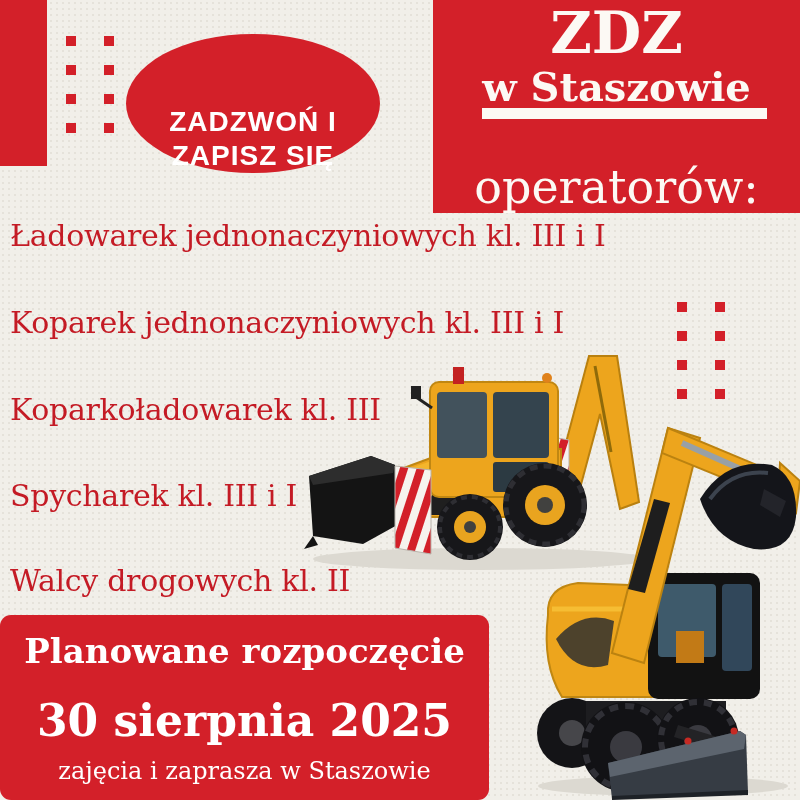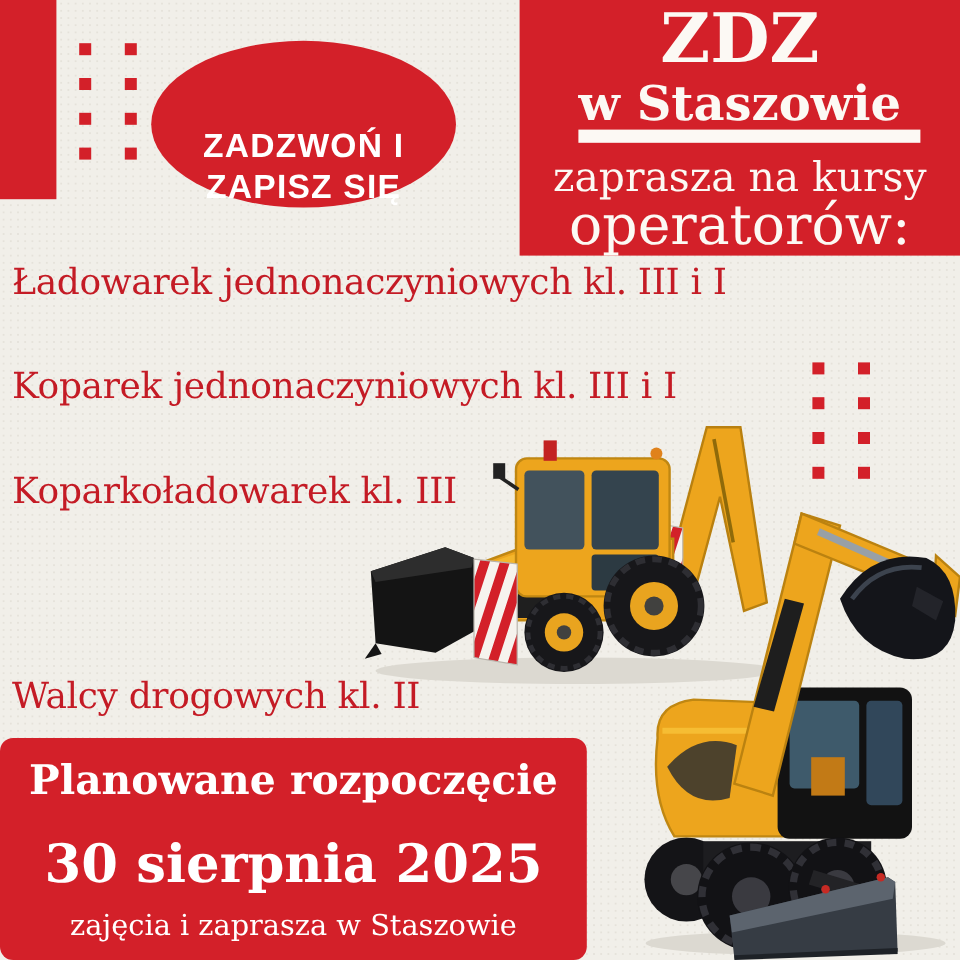--- a/index.html
+++ b/index.html
@@ -73,21 +73,20 @@
 
   <div class="cta-ellipse">
     <span>ZADZWOŃ I</span>
     <span>ZAPISZ SIĘ</span>
   </div>
 
   <div class="header-block">
     <div class="header-org">ZDZ</div>
     <div class="header-loc">w Staszowie</div>
     <div class="header-rule"></div>
-    <div class="header-invite1">zaprasza na kursy</div>
     <div class="header-invite2">operatorów:</div>
   </div>
 
   <svg class="machine machine-backhoe" width="345" height="225" viewBox="0 0 345 225" aria-hidden="true">
     <defs>
       <pattern id="stripes" width="16" height="16" patternUnits="userSpaceOnUse" patternTransform="rotate(18)">
         <rect width="16" height="16" fill="#f6f3ee"></rect>
         <rect width="8" height="16" fill="#d32029"></rect>
       </pattern>
     </defs>
@@ -165,20 +164,21 @@
     <polygon points="80,360 212,328 218,332 220,390 84,396" fill="#363c44"></polygon>
     <polygon points="80,360 212,328 218,332 216,346 82,374" fill="#5c646e"></polygon>
     <polygon points="84,393 220,387 220,392 84,397" fill="#1e2227"></polygon>
     <circle cx="206" cy="328" r="3.5" fill="#c62a24"></circle>
     <circle cx="160" cy="338" r="3.5" fill="#c62a24"></circle>
   </svg>
 
   <div class="course-item c1">Ładowarek jednonaczyniowych kl. III i I</div>
   <div class="course-item c2">Koparek jednonaczyniowych kl. III i I</div>
   <div class="course-item c3">Koparkoładowarek kl. III</div>
+  <div class="course-item c4">Spycharek kl. III i I</div>
   <div class="course-item c5">Walcy drogowych kl. II</div>
 
   <div class="dots dots-right">
     <span></span>
       <span></span>
     <span></span>
       <span></span>
     <span></span>
       <span></span>
     <span></span>

